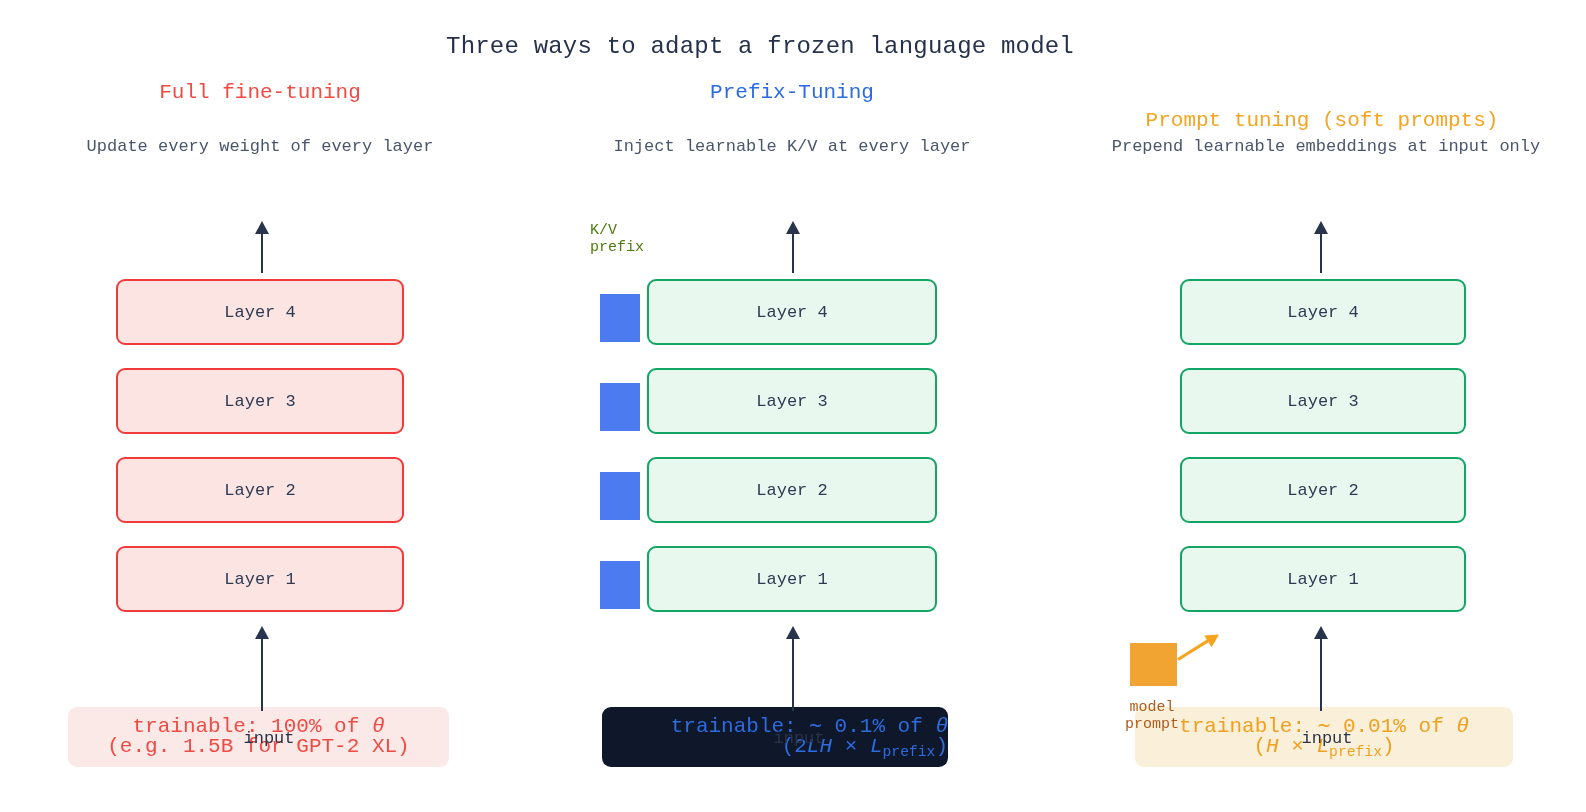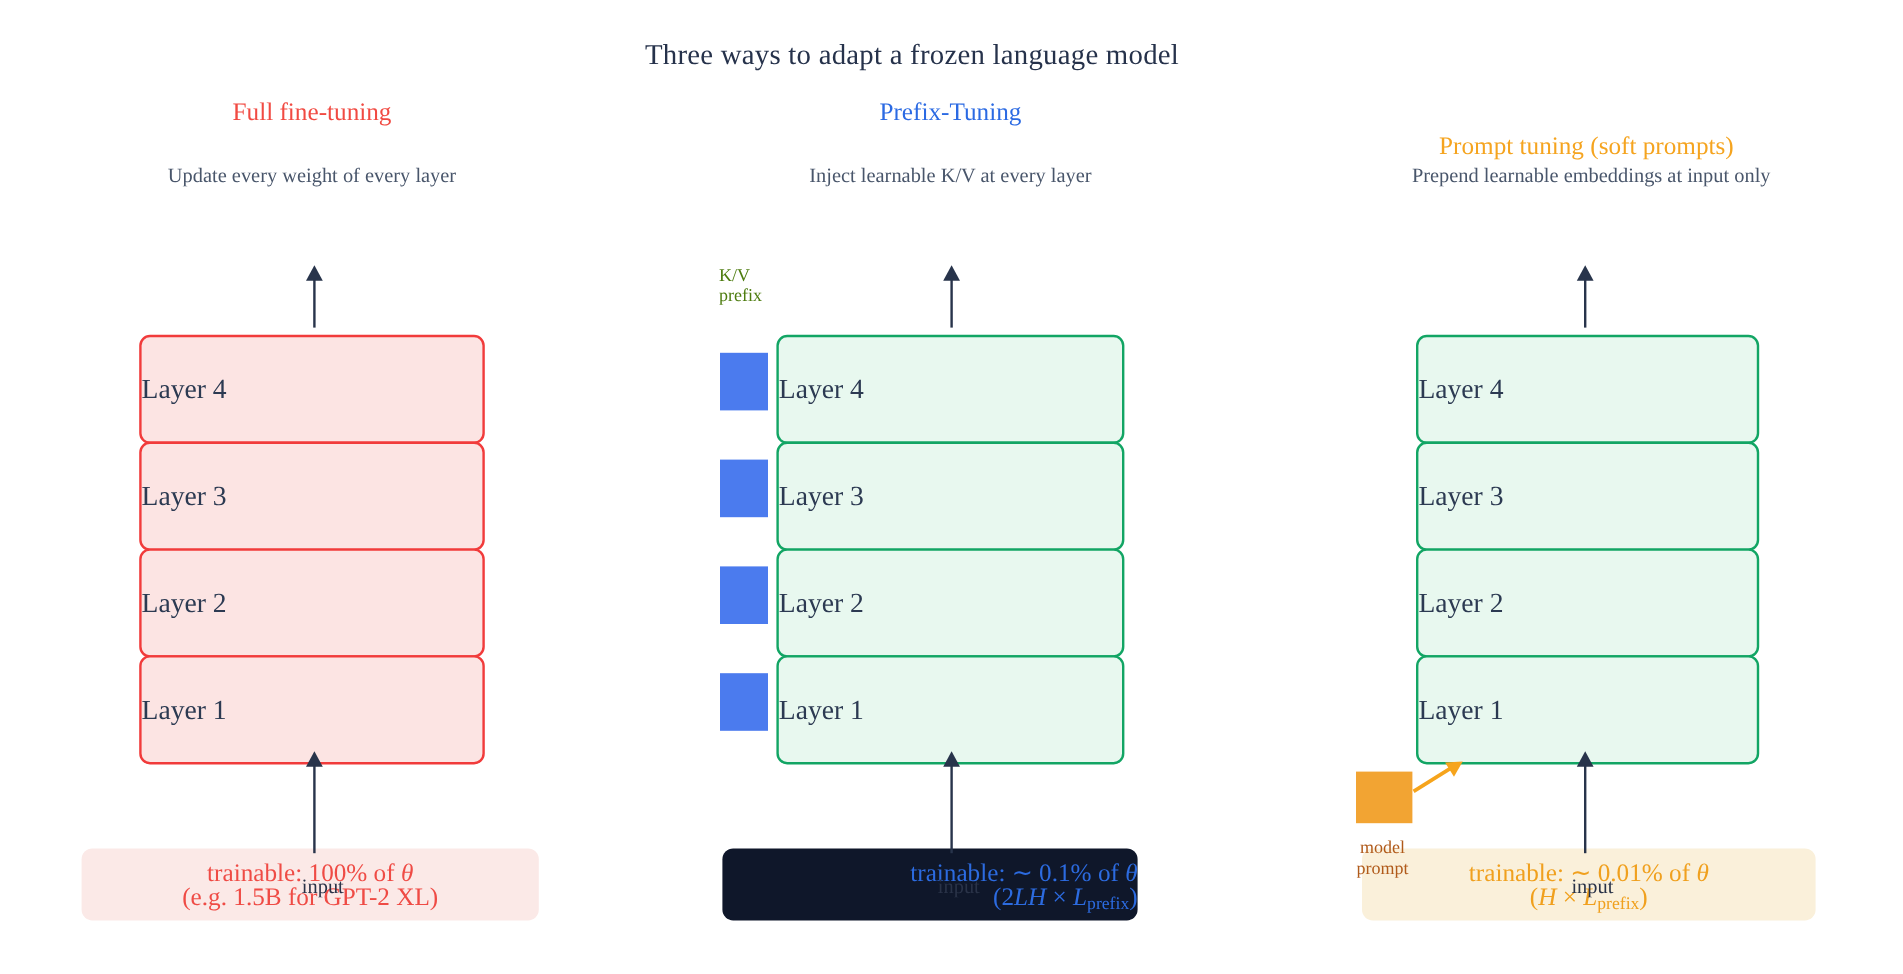--- a/index.html
+++ b/index.html
@@ -1,38 +1,38 @@
 <!DOCTYPE html>
 <html><head>
 <meta charset="utf-8">
 <style>
   html,body{margin:0;padding:0;background:#ffffff;}
   .canvas{
     position:relative;width:1586px;height:812px;background:#ffffff;
-    font-family:Liberation Serif, serif;overflow:hidden;
+    font-family:Liberation Mono, monospace;overflow:hidden;
   }
   .abs{position:absolute;}
   .ctr{transform:translateX(-50%);white-space:nowrap;}
 
   .title{top:33px;left:760px;font-size:24px;color:#26324b;letter-spacing:.2px;}
 
   .hdr{top:81px;font-size:21px;}
   .hdr1{left:260px;color:#f14a42;}
   .hdr2{left:792px;color:#2b6ae3;}
   .hdr3{left:1322px;color:#f5a41f;margin-top:28px;}
 
   .sub{top:137px;font-size:17px;color:#49566b;}
   .sub1{left:260px;}
   .sub2{left:792px;}
   .sub3{left:1326px;}
 
   .box{
-    height:91px;border-radius:9px;border:2.5px solid;box-sizing:border-box;
-    display:flex;align-items:center;justify-content:flex-start;
-    font-size:23px;color:#2c3a52;
+    height:66px;border-radius:9px;border:2.5px solid;box-sizing:border-box;
+    display:flex;align-items:center;justify-content:center;
+    font-size:17px;color:#2c3a52;
   }
   .bx1{left:116px;width:288px;}
   .bx2{left:647px;width:290px;}
   .bx3{left:1180px;width:286px;}
   .red{border-color:#f13b3b;background:#fce4e3;}
   .green{border-color:#12a564;background:#e8f8ef;}
 
   .varrow{width:16px;display:flex;flex-direction:column;align-items:center;}
   .varrow .head{width:0;height:0;border-left:7px solid transparent;border-right:7px solid transparent;border-bottom:13px solid #28344b;}
   .varrow .shaft{width:2.5px;flex:1;background:#28344b;margin-top:-2px;}

